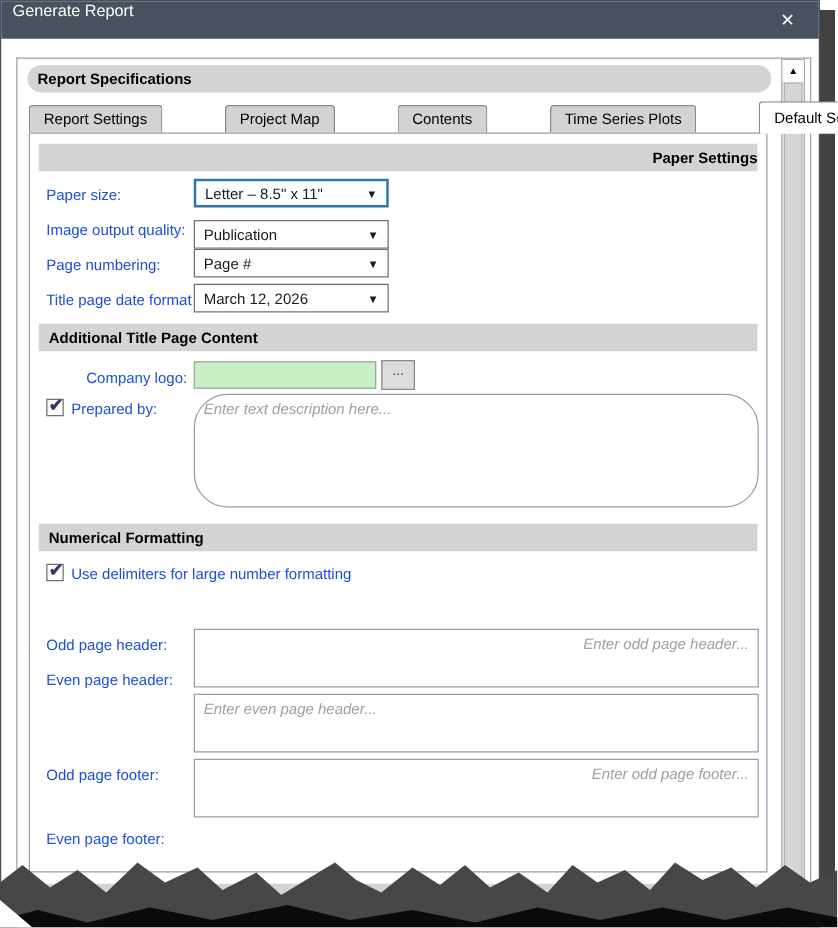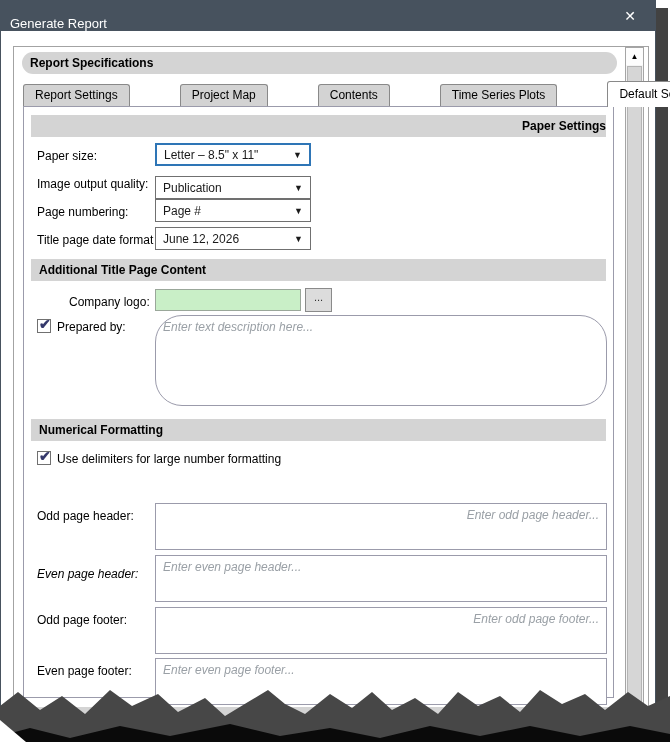--- a/index.html
+++ b/index.html
@@ -7,21 +7,21 @@
               font-family:"Liberation Sans", sans-serif; font-size:12px; color:#1a1a1a; }
   .stage { position:relative; width:670px; height:742px; background:#ffffff; }
 
   
   .shadow-right { position:absolute; left:656px; top:8px; width:12px; height:726px; background:#424242; }
 
   
   .win { position:absolute; left:0; top:0; width:656px; height:742px; background:#ffffff;
          border:1px solid #47525e; }
   .titlebar { position:absolute; left:0; top:0; width:654px; height:30px; background:#47525e;
-              display:flex; align-items:flex-end; }
+              display:flex; align-items:flex-start; }
   .title { color:#ffffff; font-size:13px; padding-left:9px; }
   .close-btn { position:absolute; right:8px; top:3px; width:34px; height:24px; display:flex;
                align-items:center; justify-content:center; color:#ffffff; font-size:14px; cursor:default; }
 
   
   .groupbox { position:absolute; left:12px; top:45px; width:636px; height:697px;
               border:1px solid #a3a3a3; border-bottom:none; background:#ffffff; }
   .hdr-bar { background:#d4d4d4; height:22px; display:flex; align-items:center;
              padding-left:8px; font-weight:600; color:#000; }
   .spec-hdr { position:absolute; left:8px; top:5px; width:595px;border-radius:11px; }
@@ -39,21 +39,21 @@
   .tab { background:#d3d3d3; border:1px solid #898989; border-bottom:none;
          border-radius:3px 3px 0 0; padding:3px 11px 4px 11px; margin-right:2px;
          height:23px; font-size:12px; color:#000; white-space:nowrap; }
   .tab.active { background:#ffffff; height:26px; padding-top:5px; position:relative; z-index:3; }
 
   
   .panel { position:absolute; left:9px; top:59px; width:591px; height:592px;
            border:1px solid #9b9bab; background:#ffffff; z-index:2; }
   .panel .sec-bar { position:absolute; left:7px; width:575px; }
 
-  .lbl { position:absolute; left:13px; color:#000000; }
+  .lbl { position:absolute; left:13px; color:#1d4ed8; }
   .combo { position:absolute; left:131px; width:156px; height:23px; background:#fff;
            border:1px solid #707070; display:flex; align-items:center; padding:0 7px; }
   .combo.focus { border:2px solid #2e75b6; }
   .combo .cval { flex:1; overflow:hidden; white-space:nowrap; }
   .combo .arr { font-size:9px; color:#1a1a1a; margin-left:4px; }
 
   .greenfield { position:absolute; left:131px; width:146px; height:22px;
                 background:#c9efc7; border:1px solid #9aa79a; }
   .browse-btn { position:absolute; left:281px; width:27px; height:24px; background:#dcdcdc;
                 border:1px solid #8a8a8a; font-size:11px; color:#333; line-height:16px; text-align:center; }
@@ -132,21 +132,21 @@
         </div>
 
         <div class="lbl" style="top:98px;">Page numbering:</div>
         <div class="combo" style="top:92px;">
           <span class="cval">Page #</span>
           <span class="arr">▼</span>
         </div>
 
         <div class="lbl" style="top:126px;">Title page date format</div>
         <div class="combo" style="top:120px;">
-          <span class="cval">June 12, 2026</span>
+          <span class="cval">March 12, 2026</span>
           <span class="arr">▼</span>
         </div>
 
         <div class="hdr-bar sec-bar" style="top:152px;">
           <span>Additional Title Page Content</span>
         </div>
 
         <div class="lbl" style="top:188px;margin-left:32px;">Company logo:</div>
         <div class="greenfield" style="top:182px;"></div>
         <div class="browse-btn" style="top:181px;">...</div>
@@ -158,28 +158,27 @@
         <div class="hdr-bar sec-bar" style="top:312px;">
           <span>Numerical Formatting</span>
         </div>
         <span class="cb checked" style="left:13px; top:344px;"></span>
         <div class="lbl" style="left:33px; top:345px;">Use delimiters for large number formatting</div>
 
 
         <div class="lbl" style="top:402px;">Odd page header:</div>
         <textarea class="ph-right" style="left: 131px; top: 396px; width: 452px; height: 47px;" placeholder="Enter odd page header..."></textarea>
 
-        <div class="lbl" style="top:460px;font-style:italic;">Even page header:</div>
+        <div class="lbl" style="top:430px;">Even page header:</div>
         <textarea style="left: 131px; top: 448px; width: 452px; height: 47px;" placeholder="Enter even page header..."></textarea>
 
         <div class="lbl" style="top:506px;">Odd page footer:</div>
         <textarea class="ph-right" style="left: 131px; top: 500px; width: 452px; height: 47px;" placeholder="Enter odd page footer..."></textarea>
 
         <div class="lbl" style="top:557px;">Even page footer:</div>
-        <textarea style="left: 131px; top: 551px; width: 452px; height: 47px;" placeholder="Enter even page footer..."></textarea>
       </div>
 
       <div class="hdr-bar bottom-hdr">
         <span>Report Output Settings</span>
       </div>
     </div>
   </div>
 
   <svg class="tear" viewBox="0 0 670 62" preserveAspectRatio="none">
     <polygon fill="#474747" points="

